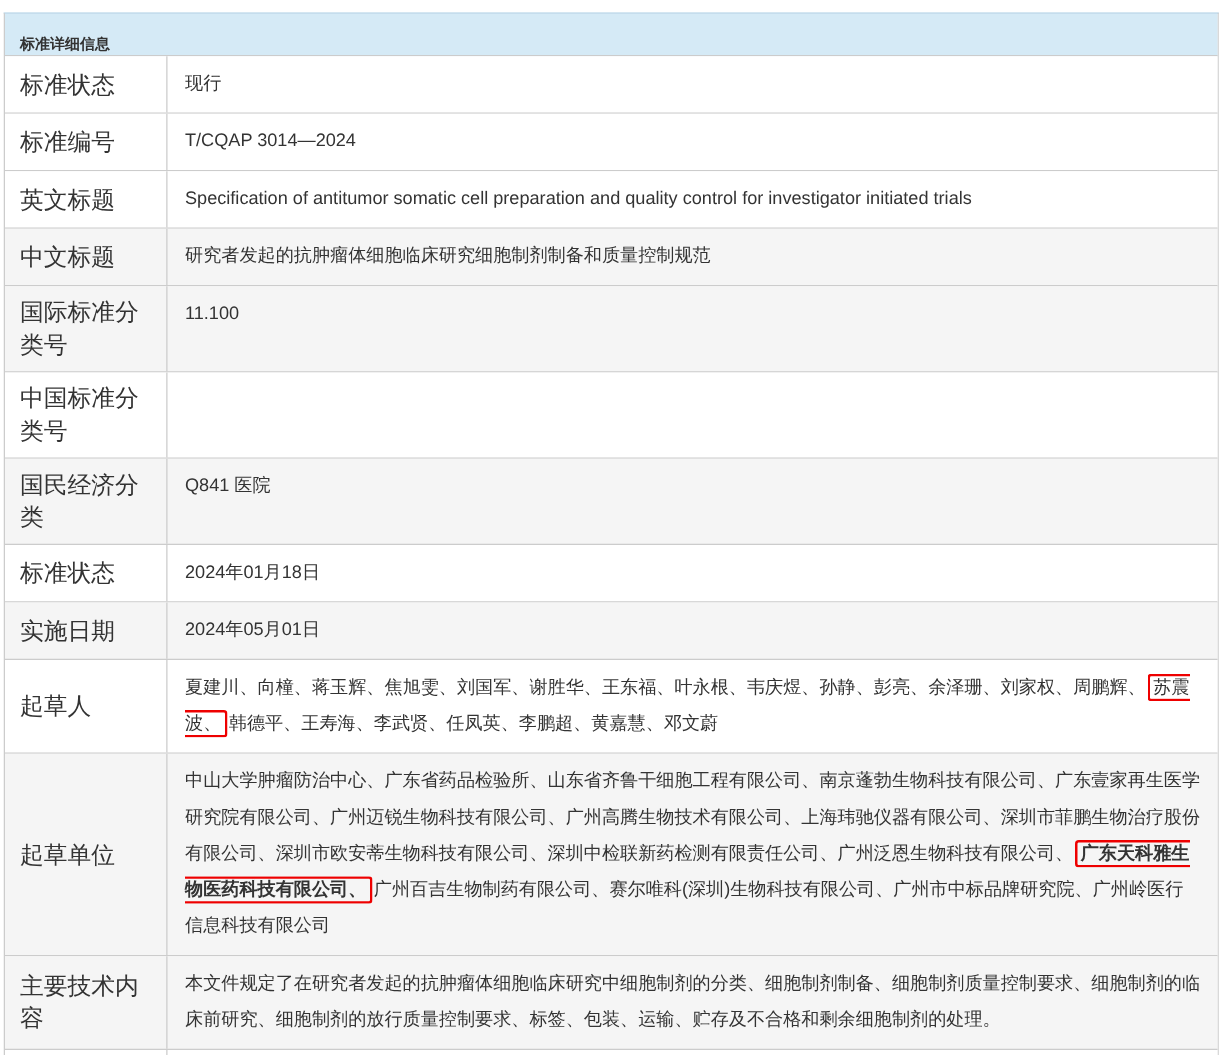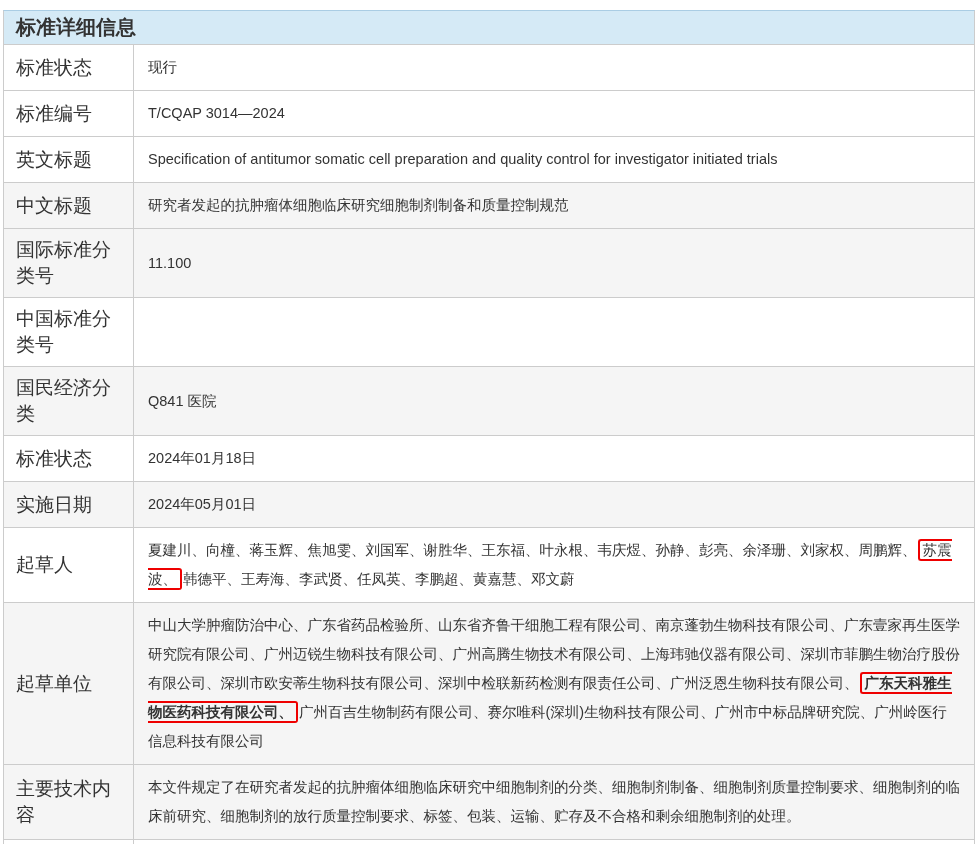--- a/index.html
+++ b/index.html
@@ -12,24 +12,24 @@
     width: 972px;
     margin: 10px 3px 6px 3px;
     border: 1px solid #cccccc;
     border-top: 1px solid #aacde4;
     background: #ffffff;
   }
   .header-row {
     background: #d5eaf6;
     min-height: 34px;
     display: flex;
-    align-items: center;
+    align-items: flex-end;
     padding: 0 12px;
     border-bottom: 1px solid #cccccc;
-    font-size: 20px;
+    font-size: 12px;
     font-weight: bold;
     color: #333333;
   }
   .row {
     display: flex;
     min-height: 43px;
     border-bottom: 1px solid #cccccc;
     background: #ffffff;
   }
   .row:last-child { border-bottom: none; }
@@ -40,21 +40,21 @@
     border-right: 1px solid #cccccc;
     display: flex;
     align-items: center;
     padding: 8px 10px 8px 12px;
     font-size: 19px;
     color: #333333;
   }
   .value-cell {
     flex: 1 1 auto;
     display: flex;
-    align-items: center;
+    align-items: flex-start;
     padding: 8px 14px;
     font-size: 14.5px;
     line-height: 29px;
     color: #333333;
   }
   .value-cell .text-wrap { display: inline; }
   .row-drafters { min-height: 65px; }
   .row-orgs { min-height: 140px; }
   .row-tech { min-height: 75px; }
   .red-box {

